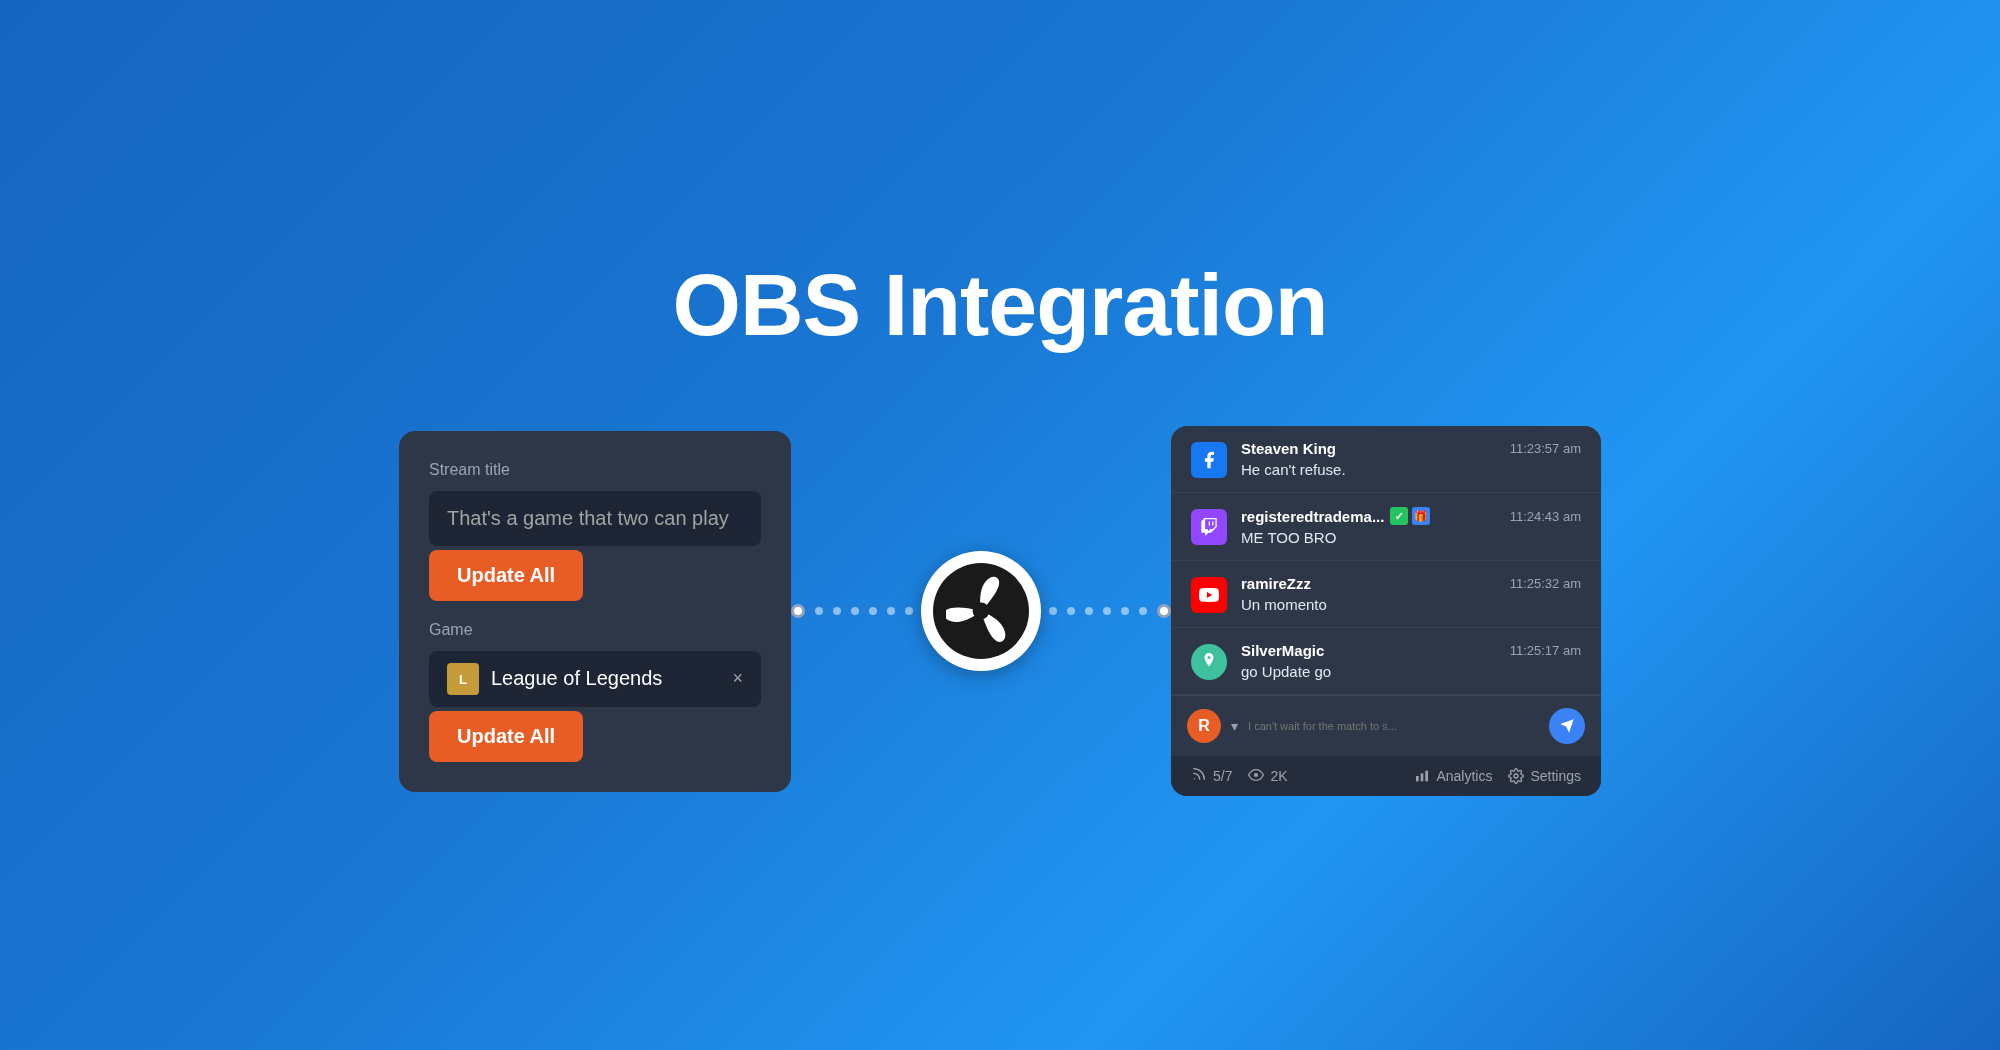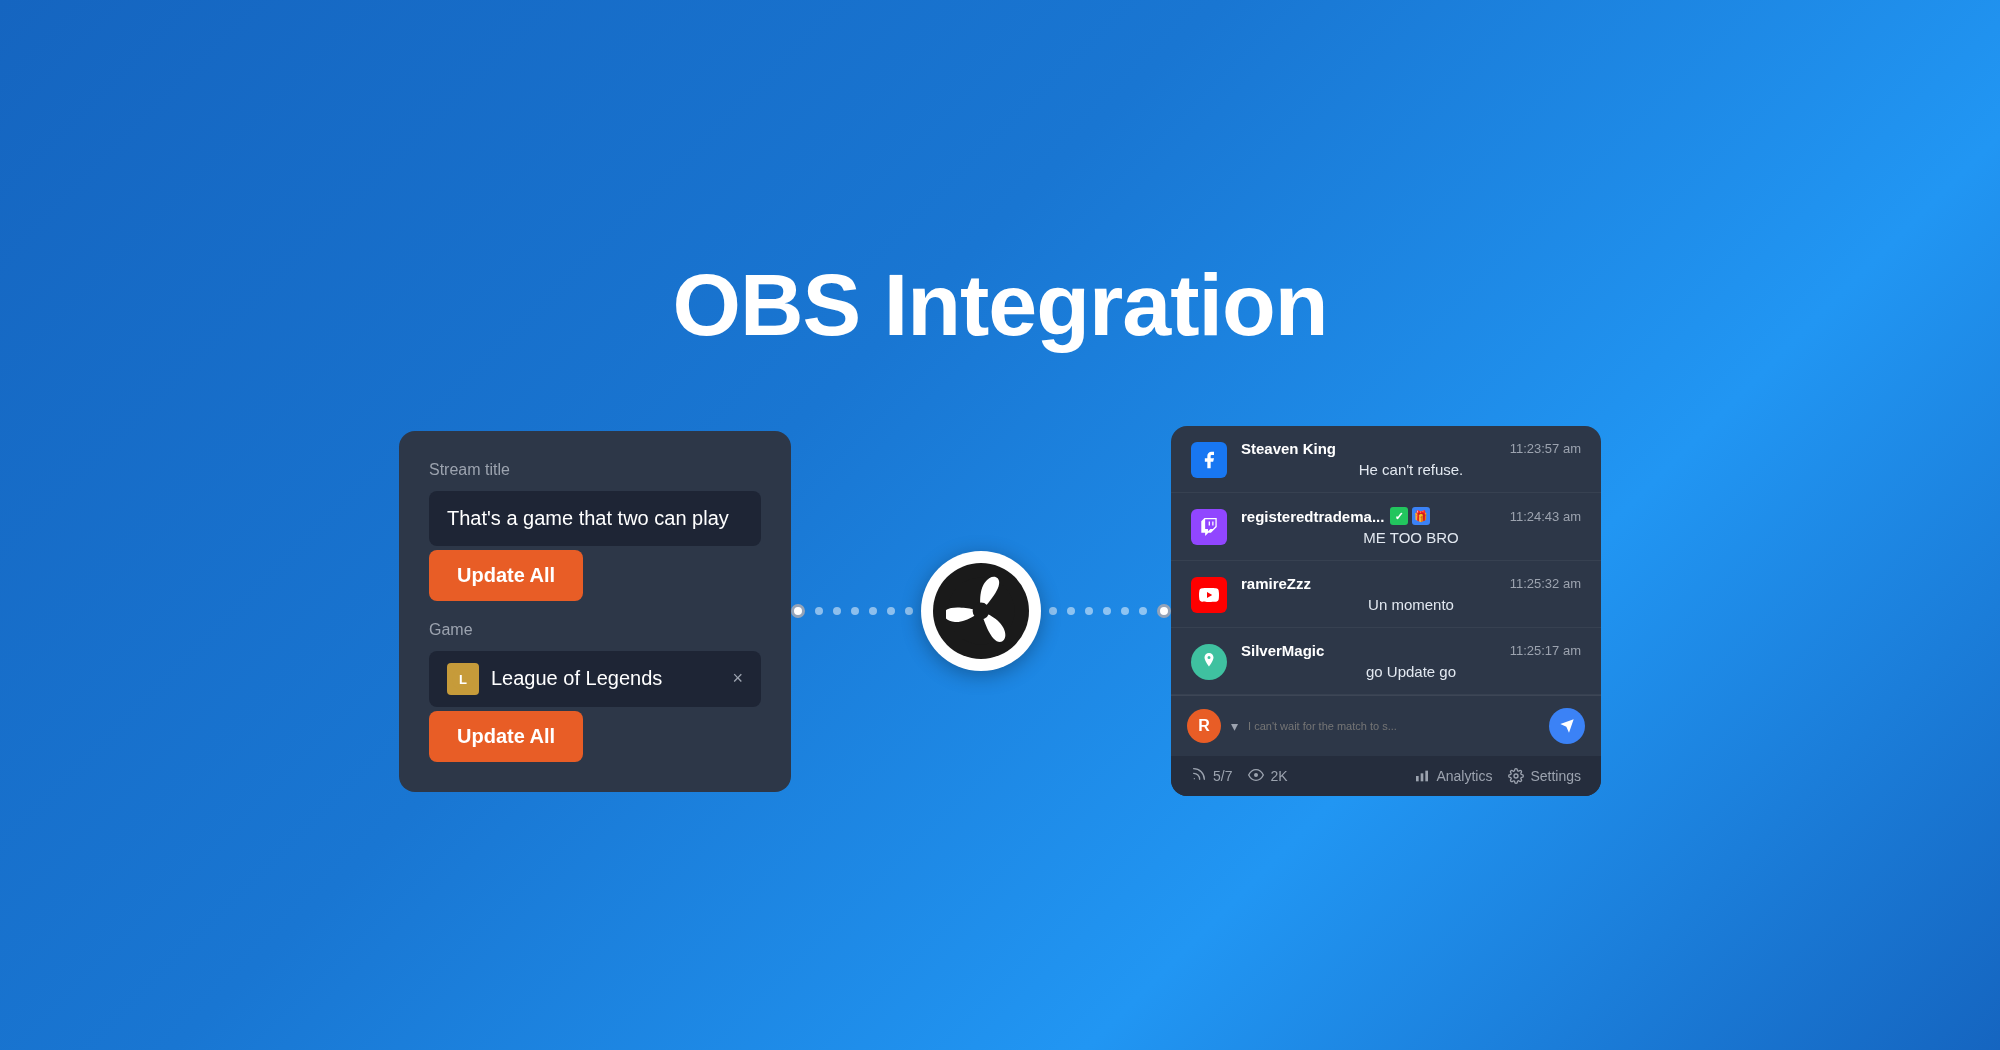--- a/index.html
+++ b/index.html
@@ -53,21 +53,21 @@
       color: #9ca3af;
       font-size: 16px;
       margin-bottom: 12px;
     }
 
     .text-input {
       background: #1e2535;
       border: none;
       border-radius: 8px;
       padding: 16px 18px;
-      color: #ffffff;
+      color: #a3a3a3;
       font-size: 20px;
       width: 100%;
       outline: none;
     }
 
     .game-input-wrapper {
       background: #1e2535;
       border-radius: 8px;
       padding: 12px 18px;
       display: flex;
@@ -171,21 +171,21 @@
       color: white;
       font-weight: bold;
       margin-top: 2px;
     }
 
     .fb-icon { background: #1877f2; }
     .tw-icon { background: #9146ff; }
     .yt-icon { background: #ff0000; }
     .pe-icon { background: #3fc1a0; border-radius: 50%; }
 
-    .msg-content { flex: 1; text-align: center; }
+    .msg-content { flex: 1; }
 
     .msg-header {
       display: flex;
       justify-content: space-between;
       align-items: center;
       margin-bottom: 4px;
     }
 
     .msg-username {
       color: #ffffff;

